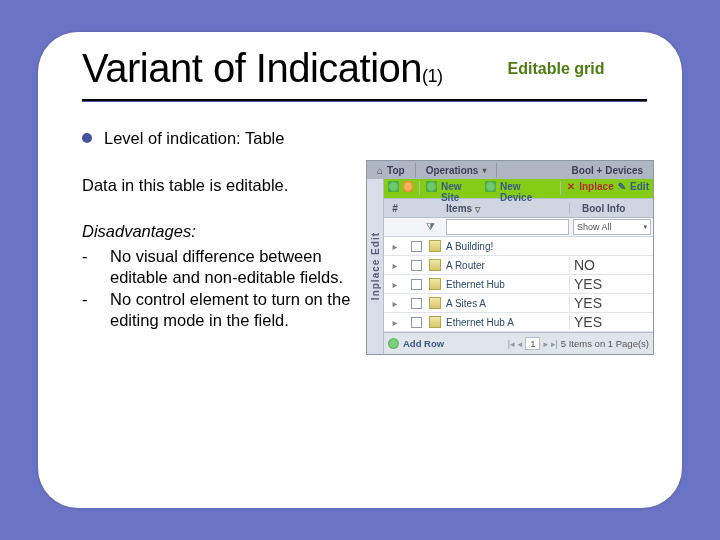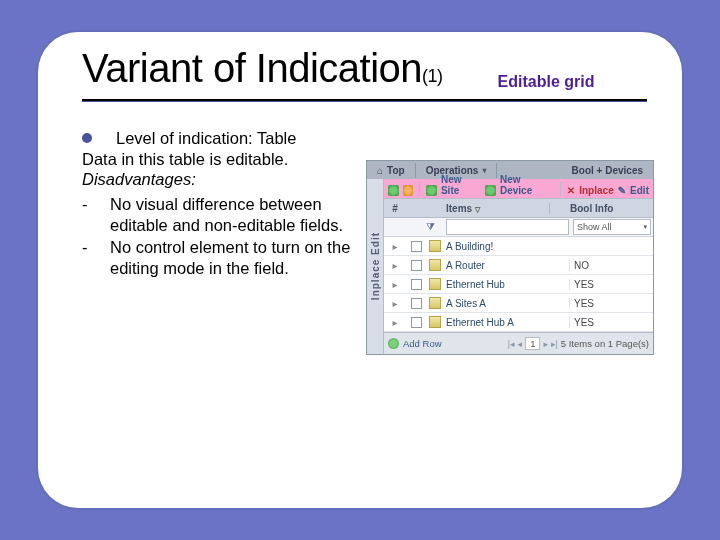--- a/index.html
+++ b/index.html
@@ -14,61 +14,62 @@
     position: absolute;
     left: 38px; top: 32px;
     width: 644px; height: 476px;
     background: #ffffff;
     border-radius: 40px;
     box-shadow: 0 0 0 2px rgba(0,0,0,0.05);
     padding: 14px 34px 30px 44px;
   }
   .title-row {
     display: flex;
-    align-items: flex-end;
+    align-items: center;
     gap: 24px;
   }
   .title {
     font-size: 40px;
     font-weight: 400;
     color: #000;
     letter-spacing: -0.5px;
   }
   .title-sub { font-size: 18px; }
   .title-tag {
     font-size: 16px;
     font-weight: bold;
-    color: #4c1d95;
+    color: #4d7c0f;
+    margin-left: 10px;
     padding-left: 31px;
   }
   .hr {
     height: 3px;
     background: #49529c;
     margin-top: 8px;
     width: 565px;
     border-top: 2px solid #000;
   }
   .body {
     margin-top: 26px;
     font-size: 16.5px;
     color: #000;
     line-height: 1.25;
   }
   .bullet-row {
     display: flex;
     align-items: center;
-    gap: 24px;
+    gap: 12px;
   }
   .dot {
     width: 10px; height: 10px;
     border-radius: 50%;
     background: #49529c;
     flex-shrink: 0;
   }
-  .para { max-width: 300px; }
+  .para { margin-top: 26px; max-width: 300px; }
   .dis-head { font-style: italic; }
   .dash-list { margin-top: 4px; }
   .dash-row {
     display: flex;
     gap: 16px;
     margin-bottom: 2px;
   }
   .dash { flex-shrink: 0; width: 12px; }
   
   .shot {
@@ -108,24 +109,24 @@
     writing-mode: vertical-rl;
     transform: rotate(180deg);
     font-size: 10px;
     font-weight: bold;
     color: #555f75;
     letter-spacing: 1px;
   }
   .shot-content { flex: 1; }
   .shot-toolbar {
     display: flex;
-    align-items: flex-end;
+    align-items: flex-start;
     gap: 4px;
     padding: 2px 4px;
-    background: #f9a8d4;
+    background: #84cc16;
     border-bottom: 1px solid #b4bcc8;
     height: 20px;
     font-weight: bold;
     color: #3a5a8a;
   }
   .tb-ico { width: 11px; height: 11px; display: inline-block; }
   .tb-green { background: radial-gradient(circle,#6fc96f 40%,#2e8b2e 100%); border-radius: 2px; }
   .tb-orange { background: radial-gradient(circle,#f5b35a 40%,#c77a1a 100%); border-radius: 2px; }
   .tb-red { color: #b03030; }
   .tb-sep { width:1px; height:14px; background:#b4bcc8; margin: 0 2px; }
@@ -135,21 +136,21 @@
     border-bottom: 1px solid #b4bcc8;
     height: 19px;
     align-items: center;
     font-weight: bold;
     color: #444e62;
   }
   .col-hash { width: 22px; text-align: center; }
   .col-cb { width: 20px; }
   .col-ic { width: 18px; }
   .col-name { flex: 1; padding-left: 2px; }
-  .col-bool { width: 104px; padding-left: 20px; border-left:1px solid #b4bcc8; }
+  .col-bool { width: 84px; padding-left: 12px; border-left:1px solid #b4bcc8; }
   .shot-filter {
     display: flex;
     background: #f3f5f8;
     border-bottom: 1px solid #d0d5de;
     height: 19px;
     align-items: center;
   }
   .filter-box {
     flex:1; margin: 8px 2px;
     background:#fff; border:1px solid #b4bcc8;
@@ -170,33 +171,33 @@
     background: #fff;
     margin: 0 auto;
   }
   .dev-ico {
     width: 12px; height: 12px;
     background: linear-gradient(#f1e7a8,#d8c66a);
     border: 1px solid #b5a44a;
     margin: 0 auto;
   }
   .rname { flex:1; padding-left:2px; color:#2d4a6a; }
-  .rbool { width:84px; padding-left:4px; border-left:1px solid #e1e4ea; color:#444; font-size:10px; }
+  .rbool { width:84px; padding-left:4px; border-left:1px solid #e1e4ea; color:#444; font-size:14px; }
   .shot-footer {
     display:flex;
     align-items:center;
     background:#e0e5eb;
     border-top:1px solid #b4bcc8;
     height: 22px;
     padding: 0 4px;
     font-size:9.5px;
   }
   .add-row {
     display:flex; align-items:center; gap:4px;
-    font-weight:normal; color:#3a5a8a;
+    font-weight:bold; color:#3a5a8a;
   }
   .plus {
     width:11px; height:11px;
     background: radial-gradient(circle,#7ed07e 40%,#3a9a3a 100%);
     border-radius:50%;
     position:relative;
   }
   .pager {
     margin-left:auto;
     color:#555;

